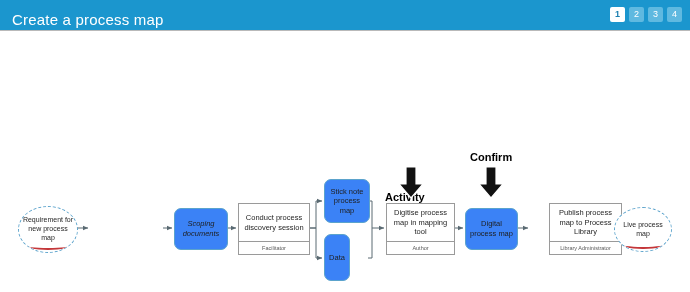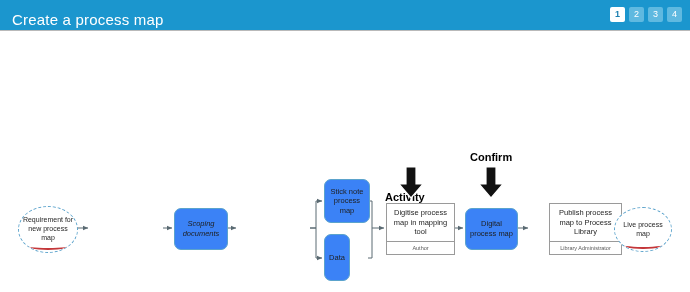--- a/index.html
+++ b/index.html
@@ -211,20 +211,24 @@
   <div class="terminator" style="left:18px; top:175px; width:58px; height:45px;">
     <span class="term-text">Requirement for new process map</span>
     <span class="term-accent"></span>
   </div>
 
 
   <div class="node artifact" style="left:174px; top:177px; width:54px; height:42px;font-style:italic;">
     <span>Scoping documents</span>
   </div>
 
+  <div class="node activity" style="left:238px; top:172px; width:72px; height:52px;">
+    <div class="act-label">Conduct process discovery session</div>
+    <div class="act-role">Facilitator</div>
+  </div>
 
   <div class="node artifact" style="left:324px; top:148px; width:46px; height:44px;">
     <span>Stick note process map</span>
   </div>
 
   <div class="node artifact" style="left:324px; top:203px; width:26px; height:47px;">
     <span>Data</span>
   </div>
 
   <div class="node activity" style="left:386px; top:172px; width:69px; height:52px;">

